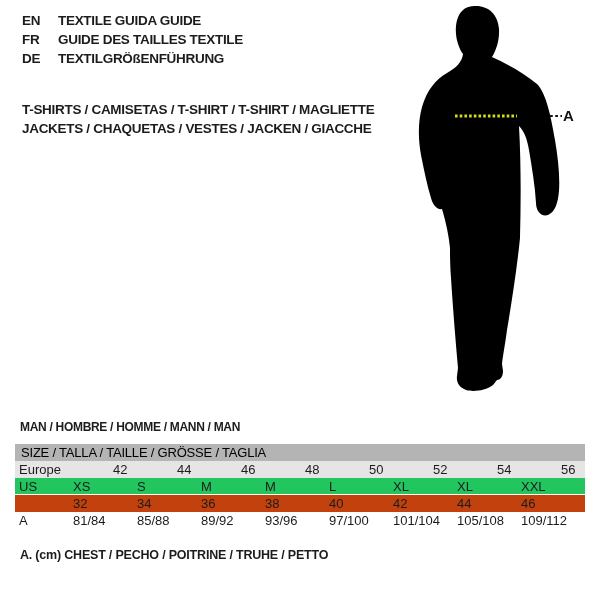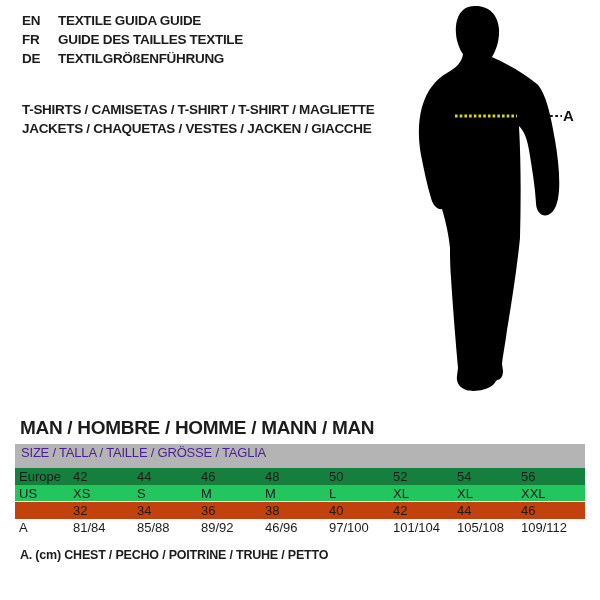--- a/index.html
+++ b/index.html
@@ -14,30 +14,30 @@
   .lang-code{width:36px;flex:0 0 36px;}
   
   .categories{position:absolute;left:22px;top:100px;}
   .cat-line{height:19px;line-height:19px;font-size:13.5px;font-weight:700;letter-spacing:-0.3px;}
   
   .figure{position:absolute;left:400px;top:0;width:200px;height:410px;}
   .figure svg{position:absolute;left:0;top:0;}
   .measure-label{position:absolute;left:163px;top:107px;font-size:15px;font-weight:600;color:#111;}
   
   .section-title{position:absolute;left:20px;top:418px;height:19px;line-height:19px;
-    font-size:19px;font-weight:700;letter-spacing:-0.3px;}
+    font-size:12px;font-weight:700;letter-spacing:-0.3px;}
   
   .tbl{position:absolute;left:15px;top:444px;width:570px;}
   .tbl *{box-sizing:border-box;}
-  .tbl-header{height:24px;line-height:17px;background:#b4b4b4;color:#4c1d95;
+  .tbl-header{height:17px;line-height:17px;background:#b4b4b4;color:#000000;
     font-size:13px;padding-left:6px;letter-spacing:-0.2px;}
   .tbl-row{display:flex;height:17px;line-height:17px;font-size:13px;}
   .tbl-row .label{flex:0 0 58px;padding-left:4px;text-align:left;}
   .tbl-row .v{flex:1;}
-  .r0{background:#15803d;}
+  .r0{background:#e5e5e5;gap:40px;}
   .r1{background:#22c55e;border-bottom:1px solid #f7f7f7;}
   .r2{background:#c2410c;}
   .r3{background:#ffffff;}
   
   .footnote{position:absolute;left:20px;top:547px;height:16px;line-height:16px;
     font-size:12.5px;font-weight:700;letter-spacing:-0.2px;}
 </style>
 </head>
 <body>
 
@@ -137,21 +137,21 @@
     <div class="v">42</div>
     <div class="v">44</div>
     <div class="v">46</div>
   </div>
 
   <div class="tbl-row r3">
     <div class="label">A</div>
     <div class="v">81/84</div>
     <div class="v">85/88</div>
     <div class="v">89/92</div>
-    <div class="v">46/96</div>
+    <div class="v">93/96</div>
     <div class="v">97/100</div>
     <div class="v">101/104</div>
     <div class="v">105/108</div>
     <div class="v">109/112</div>
   </div>
 </div>
 
 <div class="footnote">A. (cm) CHEST / PECHO / POITRINE / TRUHE / PETTO</div>
 
 </body></html>

